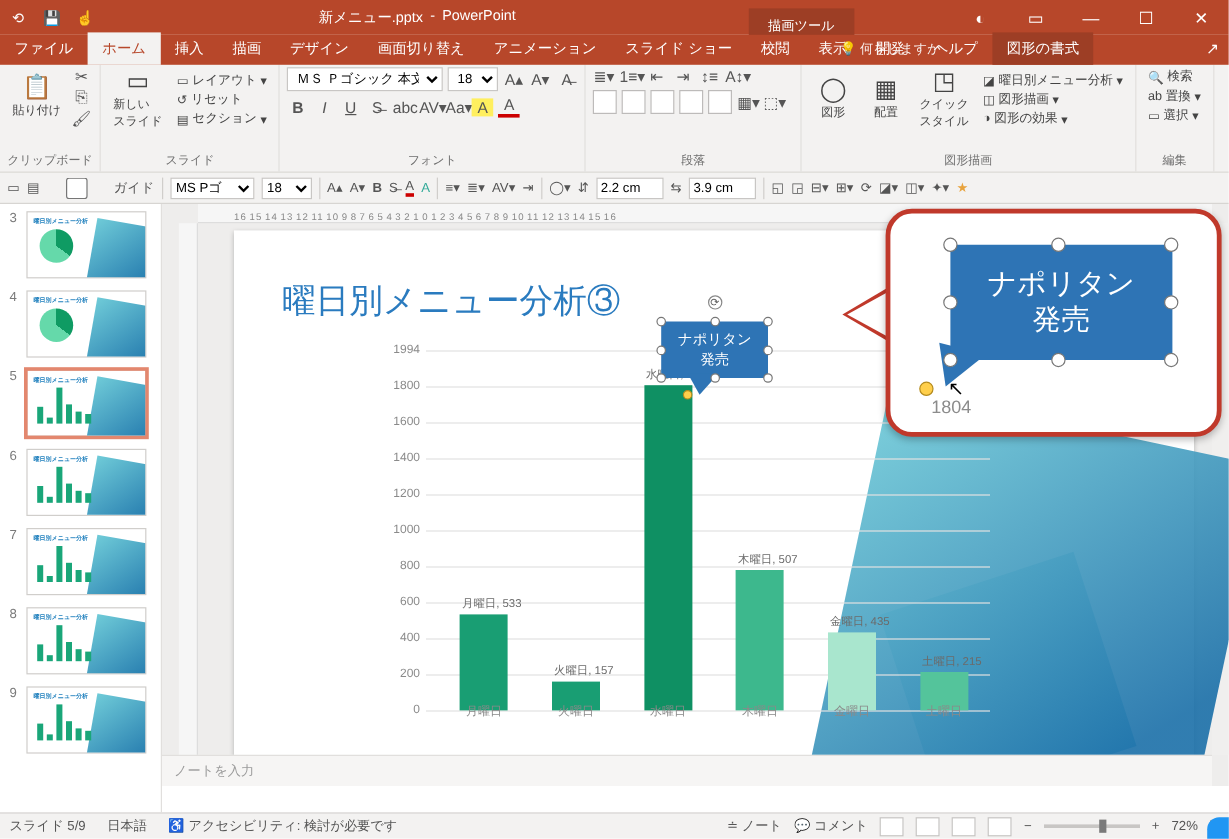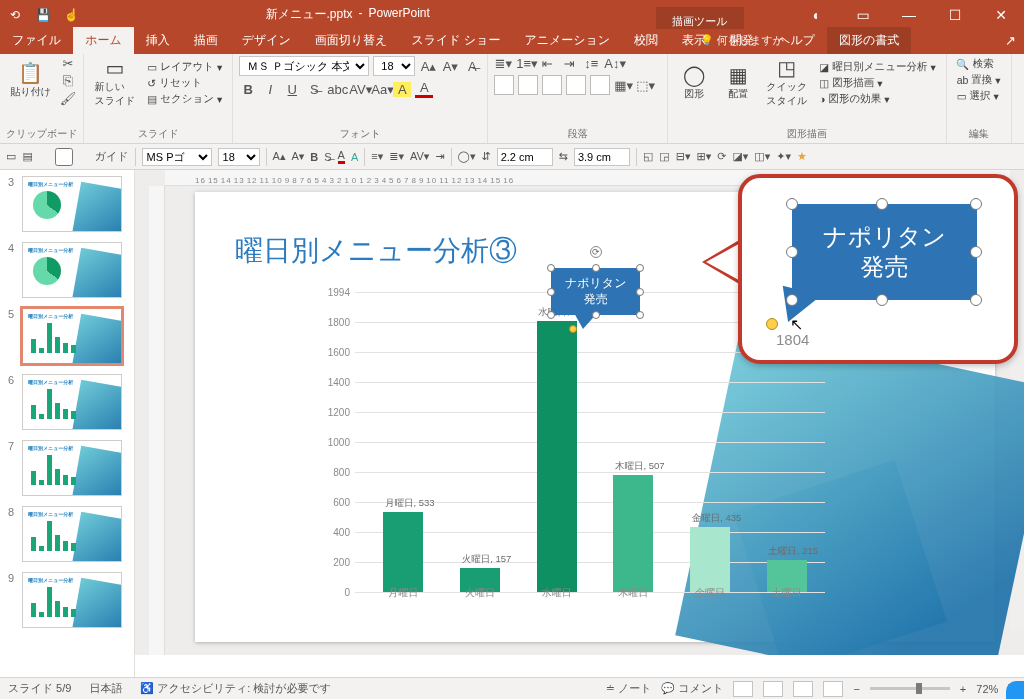--- a/index.html
+++ b/index.html
@@ -2,21 +2,21 @@
 <html><head>
 <meta charset="utf-8">
 <style>
 * { margin:0; padding:0; box-sizing:border-box; font-family:"Yu Gothic UI","Meiryo",sans-serif; }
 body { background:#fff; overflow:hidden; width:1024px; height:699px; position:relative; }
 
 
 .titlebar { height:29px; background:#b7472a; color:#fff; display:flex; align-items:center; font-size:12px; position:relative; }
 .titlebar .tb-left { display:flex; gap:14px; padding-left:8px; }
 .titlebar .tb-title { position:absolute; left:50%; transform:translateX(-150%); display:flex; gap:6px; }
-.titlebar .tb-tool { position:absolute; left:656px; background:#9d3e25; padding:7px 16px 19px; font-size:11px;margin-top:26px;}
+.titlebar .tb-tool { position:absolute; left:624px; background:#9d3e25; padding:7px 16px 19px; font-size:11px;margin-top:26px;}
 .titlebar .tb-win { position:absolute; right:0; display:flex; }
 .titlebar .tb-win div { width:46px; height:29px; display:flex; align-items:center; justify-content:center; font-size:14px;}
 .tb-ico { width:14px; text-align:center; }
 
 
 .tabs { height:25px; background:#b7472a; display:flex; color:#fff; font-size:12px; align-items:flex-end; position:relative;}
 .tabs .tab { padding:5px 12px 5px; cursor:pointer; }
 .tabs .tab.active { background:#f3f2f1; color:#b7472a; }
 .tabs .tell { position:absolute; left:700px; top:4px; font-size:11px; color:#fff; opacity:.9;}
 .tabs .shr { position:absolute; right:8px; top:4px; color:#fff; font-size:13px;}
@@ -124,22 +124,22 @@
   </div>
 </div>
 
 <div class="tabs" id="tabs">
     <div class="tab">ファイル</div>
     <div class="tab active">ホーム</div>
     <div class="tab">挿入</div>
     <div class="tab">描画</div>
     <div class="tab">デザイン</div>
     <div class="tab">画面切り替え</div>
+    <div class="tab">アニメーション</div>
     <div class="tab">スライド ショー</div>
-    <div class="tab">アニメーション</div>
     <div class="tab">校閲</div>
     <div class="tab">表示</div>
     <div class="tab">開発</div>
     <div class="tab">ヘルプ</div>
     <div class="tab" style="background: rgb(157, 62, 37);">図形の書式</div>
     <div class="tell">💡 何をしますか</div>
     <div class="shr">↗</div>
   </div>
 
 <div class="ribbon">
@@ -517,20 +517,21 @@
     <div class="zh" style="left:44px;top:68px"></div>
       <div class="zh" style="left:228px;top:68px"></div>
     <div class="zh" style="left:44px;top:116px"></div>
       <div class="zh" style="left:134px;top:116px"></div>
       <div class="zh" style="left:228px;top:116px"></div>
     <div class="zh" style="left:24px;top:140px;background:#ffcf4b;border-color:#b58b1d"></div>
     <div class="cur">↖</div>
     <div class="zval">1804</div>
   </div>
 
+  <div class="notes">ノートを入力</div>
 </div>
 
 <div class="status">
   <div style="display:flex;gap:18px;align-items:center">
     <span>スライド 5/9</span>
     <span>日本語</span>
     <span>♿ <span>アクセシビリティ: 検討が必要です</span></span>
   </div>
   <div class="sright">
     <span>≐ <span>ノート</span></span>

